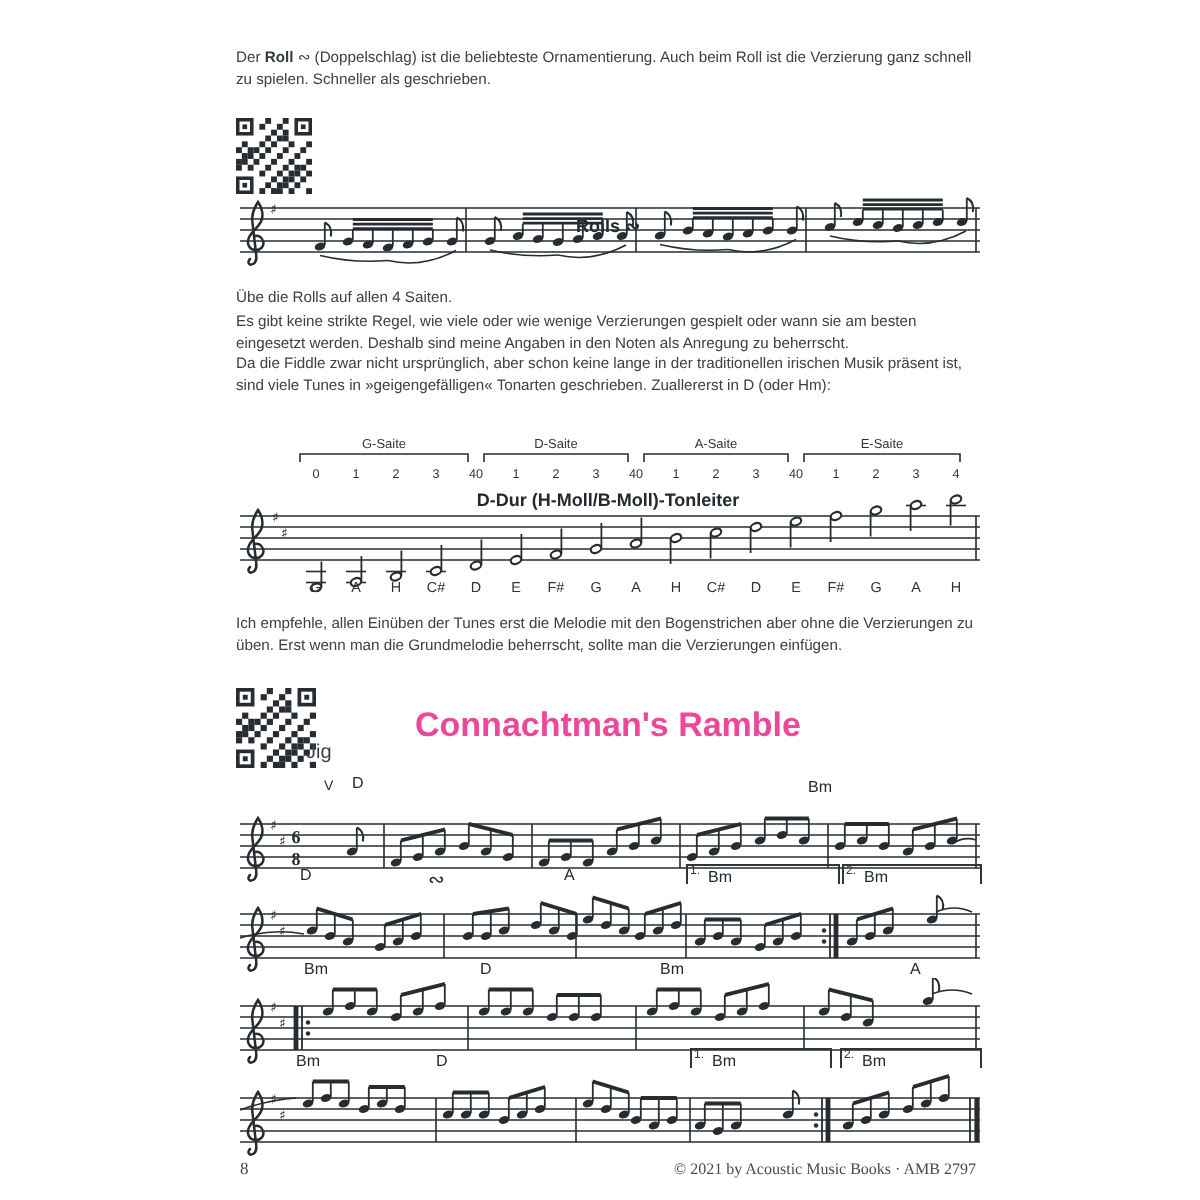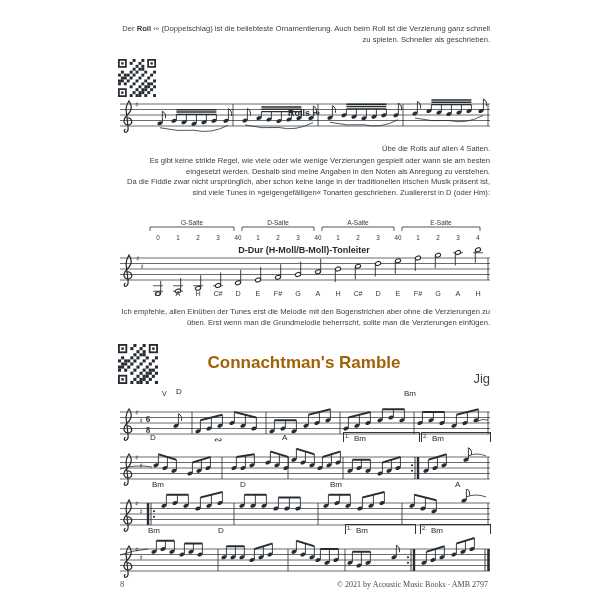--- a/index.html
+++ b/index.html
@@ -1,39 +1,39 @@
 <!DOCTYPE html>
 <html><head>
 <meta charset="utf-8">
 <style>
   html,body{margin:0;padding:0;background:#ffffff;}
   body{width:600px;height:600px;position:relative;overflow:hidden;
        font-family:"Liberation Sans",sans-serif;color:#3a4046;}
   .abs{position:absolute;}
-  .body-text{font-size:7.6px;line-height:10.6px;color:#3b4147;text-align:right;}
+  .body-text{font-size:7.6px;line-height:10.6px;color:#3b4147;text-align:left;}
   .bold{font-weight:bold;color:#333a40;}
   .heading{font-weight:bold;font-size:9px;color:#23292e;text-align:center;margin-top:38px;}
   .col{left:118px;width:372px;}
   .qr{width:38px;height:38px;}
   .fingers-row,.names-row{display:flex;}
   .fingers-row span{display:inline-block;width:20px;text-align:center;
       font-size:6.3px;color:#2f363b;}
   .names-row span{display:inline-block;width:20px;text-align:center;
       font-size:7.2px;color:#2f363b;}
   .bracket-label{position:absolute;top:219px;transform:translateX(-50%);
       background:#fff;padding:0 3px;font-size:6.5px;color:#2f363b;}
   .chord{position:absolute;font-size:8px;font-weight:normal;color:#23292e;}
   .bowmark{position:absolute;font-size:7px;color:#23292e;}
   .turnsym{position:absolute;font-size:10px;color:#23292e;}
   .volta{position:absolute;height:9px;border-top:1px solid #2f363b;
       border-left:1px solid #2f363b;border-right:1px solid #2f363b;}
   .volta .vnum{font-size:6px;color:#2f363b;position:absolute;left:1px;top:0px;}
   .volta .vchord{font-size:8px;color:#23292e;position:absolute;left:10px;top:1px;}
-  .title{font-weight:bold;font-size:17px;color:#a16207;text-align:center;}
-  .genre{font-size:13px;color:#3b4147;text-align:right;}
+  .title{font-weight:bold;font-size:17px;color:#ec4899;text-align:center;}
+  .genre{font-size:10px;color:#3b4147;padding-left:35px;}
   .footer-num{font-size:8.5px;font-family:"Liberation Serif",serif;color:#4a4a4a;}
   .footer-copy{font-size:8px;font-family:"Liberation Serif",serif;color:#4a4a4a;text-align:right;}
   svg{display:block;}
 </style>
 </head>
 <body>
 
 <div class="abs col body-text" style="top:24px;">
   <span>Der </span><span class="bold">Roll</span><span> ∾ </span><span>(Doppelschlag) ist die beliebteste Ornamentierung. Auch beim Roll ist die Verzierung ganz schnell zu spielen. Schneller als geschrieben.</span>
 </div>
@@ -207,21 +207,21 @@
     <ellipse cx="363" cy="15" rx="2.7" ry="1.9" transform="rotate(-20 363 15)" fill="#262c31" stroke="#262c31" stroke-width="0"></ellipse>
     <line x1="365.4" y1="14.4" x2="365.4" y2="3" stroke="#262c31" stroke-width="0.9"></line>
     <path d="M365.4,3 q4,2 3,7" fill="none" stroke="#262c31" stroke-width="1"></path>
     <path d="M297,22 Q314,26 331,24.5" fill="none" stroke="#262c31" stroke-width="0.8"></path>
     <path d="M331,24.5 Q348,28.5 365,19.5" fill="none" stroke="#262c31" stroke-width="0.8"></path>
     <line x1="370" y1="8" x2="370" y2="30" stroke="#262c31" stroke-width="0.8"></line>
   </svg>
 
 <div class="abs col body-text" style="top:144px;">Übe die Rolls auf allen 4 Saiten.</div>
 
-<div class="abs col body-text" style="top:156px;">Es gibt keine strikte Regel, wie viele oder wie wenige Verzierungen gespielt oder wann sie am besten eingesetzt werden. Deshalb sind meine Angaben in den Noten als Anregung zu verstehen.</div>
+<div class="abs col body-text" style="top:156px;">Es gibt keine strikte Regel, wie viele oder wie wenige Verzierungen gespielt oder wann sie am besten eingesetzt werden. Deshalb sind meine Angaben in den Noten als Anregung zu beherrscht.</div>
 <div class="abs col body-text" style="top:177px;">Da die Fiddle zwar nicht ursprünglich, aber schon keine lange in der traditionellen irischen Musik präsent ist, sind viele Tunes in »geigengefälligen« Tonarten geschrieben. Zuallererst in D (oder Hm):</div>
 
 <div class="abs col heading" style="top:207px;">D-Dur (H-Moll/B-Moll)-Tonleiter</div>
 
 <svg class="abs" style="left:118px;top:224px;" width="372" height="10" viewBox="0 0 372 10">
     <path d="M32,7 V3 H116 V7" fill="none" stroke="#262c31" stroke-width="0.8"></path>
     <path d="M124,7 V3 H196 V7" fill="none" stroke="#262c31" stroke-width="0.8"></path>
     <path d="M204,7 V3 H276 V7" fill="none" stroke="#262c31" stroke-width="0.8"></path>
     <path d="M284,7 V3 H362 V7" fill="none" stroke="#262c31" stroke-width="0.8"></path>
   </svg>

